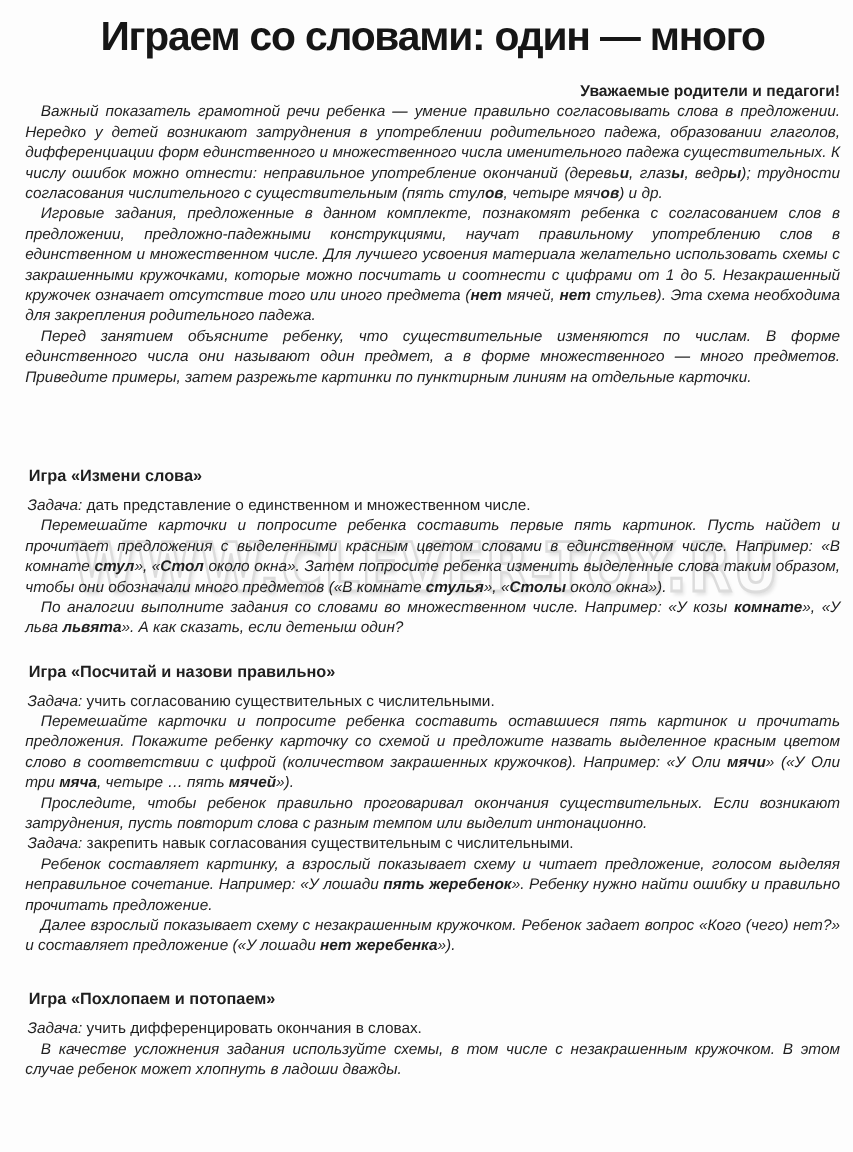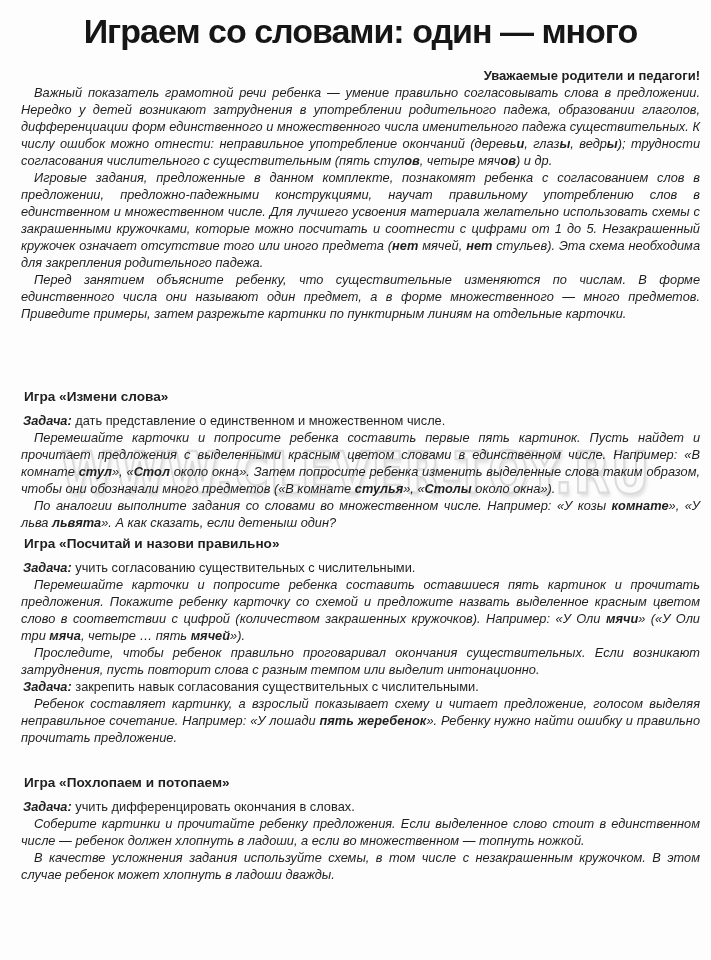--- a/index.html
+++ b/index.html
@@ -53,48 +53,48 @@
     font-size:13px;
     text-indent:13px;
     text-align:right;
     margin-top:4px;
   }
   .game-heading{
     font-weight:700;
     font-size:13.6px;
     text-indent:3px;
     text-align:left;
-    margin-top:4px;
+    margin-top:20px;
     margin-bottom:7px;
   }
   .gap-xl{margin-top:66px;}
   .gap-lg{margin-top:28px;}
   .task{text-indent:2px;}
   .b{font-weight:700;}
-  .i{font-style:italic;font-weight:bold;}
+  .i{font-style:italic;}
 </style>
 </head>
 <body>
 
 <div class="page">
   <div class="watermark">WWW.CLEVER-TOY.RU</div>
   <h1 class="title">Играем со словами: один — много</h1>
   <div class="doc" id="doc">
       <h2 class="blk subheading"><span class="b">Уважаемые родители и педагоги!</span></h2>
       <p class="blk para"><span>Важный показатель грамотной речи ребенка — умение правильно согласовывать слова в предложении. Нередко у детей возникают затруднения в употреблении родительного падежа, образовании глаголов, дифференциации форм единственного и множественного числа именительного падежа существительных. К числу ошибок можно отнести: неправильное употребление окончаний (деревь</span><span class="b">и</span><span>, глаз</span><span class="b">ы</span><span>, ведр</span><span class="b">ы</span><span>); трудности согласования числительного с существительным (пять стул</span><span class="b">ов</span><span>, четыре мяч</span><span class="b">ов</span><span>) и др.</span></p>
       <p class="blk para"><span>Игровые задания, предложенные в данном комплекте, познакомят ребенка с согласованием слов в предложении, предложно-падежными конструкциями, научат правильному употреблению слов в единственном и множественном числе. Для лучшего усвоения материала желательно использовать схемы с закрашенными кружочками, которые можно посчитать и соотнести с цифрами от 1 до 5. Незакрашенный кружочек означает отсутствие того или иного предмета (</span><span class="b">нет</span><span> мячей, </span><span class="b">нет</span><span> стульев). Эта схема необходима для закрепления родительного падежа.</span></p>
       <p class="blk para"><span>Перед занятием объясните ребенку, что существительные изменяются по числам. В форме единственного числа они называют один предмет, а в форме множественного — много предметов. Приведите примеры, затем разрежьте картинки по пунктирным линиям на отдельные карточки.</span></p>
       <h2 class="blk game-heading gap-xl"><span class="b">Игра «Измени слова»</span></h2>
       <p class="blk task"><span class="i">Задача:</span><span> дать представление о единственном и множественном числе.</span></p>
       <p class="blk para"><span>Перемешайте карточки и попросите ребенка составить первые пять картинок. Пусть найдет и прочитает предложения с выделенными красным цветом словами в единственном числе. Например: «В комнате </span><span class="b">стул</span><span>», «</span><span class="b">Стол</span><span> около окна». Затем попросите ребенка изменить выделенные слова таким образом, чтобы они обозначали много предметов («В комнате </span><span class="b">стулья</span><span>», «</span><span class="b">Столы</span><span> около окна»).</span></p>
       <p class="blk para"><span>По аналогии выполните задания со словами во множественном числе. Например: «У козы </span><span class="b">комнате</span><span>», «У льва </span><span class="b">львята</span><span>». А как сказать, если детеныш один?</span></p>
       <h2 class="blk game-heading"><span class="b">Игра «Посчитай и назови правильно»</span></h2>
       <p class="blk task"><span class="i">Задача:</span><span> учить согласованию существительных с числительными.</span></p>
       <p class="blk para"><span>Перемешайте карточки и попросите ребенка составить оставшиеся пять картинок и прочитать предложения. Покажите ребенку карточку со схемой и предложите назвать выделенное красным цветом слово в соответствии с цифрой (количеством закрашенных кружочков). Например: «У Оли </span><span class="b">мячи</span><span>» («У Оли три </span><span class="b">мяча</span><span>, четыре … пять </span><span class="b">мячей</span><span>»).</span></p>
       <p class="blk para"><span>Проследите, чтобы ребенок правильно проговаривал окончания существительных. Если возникают затруднения, пусть повторит слова с разным темпом или выделит интонационно.</span></p>
-      <p class="blk task"><span class="i">Задача:</span><span> закрепить навык согласования существительных с числительными.</span></p>
+      <p class="blk task"><span class="i">Задача:</span><span> закрепить навык согласования существительным с числительными.</span></p>
       <p class="blk para"><span>Ребенок составляет картинку, а взрослый показывает схему и читает предложение, голосом выделяя неправильное сочетание. Например: «У лошади </span><span class="b">пять жеребенок</span><span>». Ребенку нужно найти ошибку и правильно прочитать предложение.</span></p>
+      <p class="blk para"><span>Далее взрослый показывает схему с незакрашенным кружочком. Ребенок задает вопрос «Кого (чего) нет?» и составляет предложение («У лошади </span><span class="b">нет жеребенка</span><span>»).</span></p>
       <h2 class="blk game-heading gap-lg"><span class="b">Игра «Похлопаем и потопаем»</span></h2>
       <p class="blk task"><span class="i">Задача:</span><span> учить дифференцировать окончания в словах.</span></p>
-      <p class="blk para"><span>Соберите картинки и прочитайте ребенку предложения. Если выделенное слово стоит в единственном числе — ребенок должен хлопнуть в ладоши, а если во множественном — топнуть ножкой.</span></p>
       <p class="blk para"><span>В качестве усложнения задания используйте схемы, в том числе с незакрашенным кружочком. В этом случае ребенок может хлопнуть в ладоши дважды.</span></p>
     </div>
 </div>
 
 </body></html>

